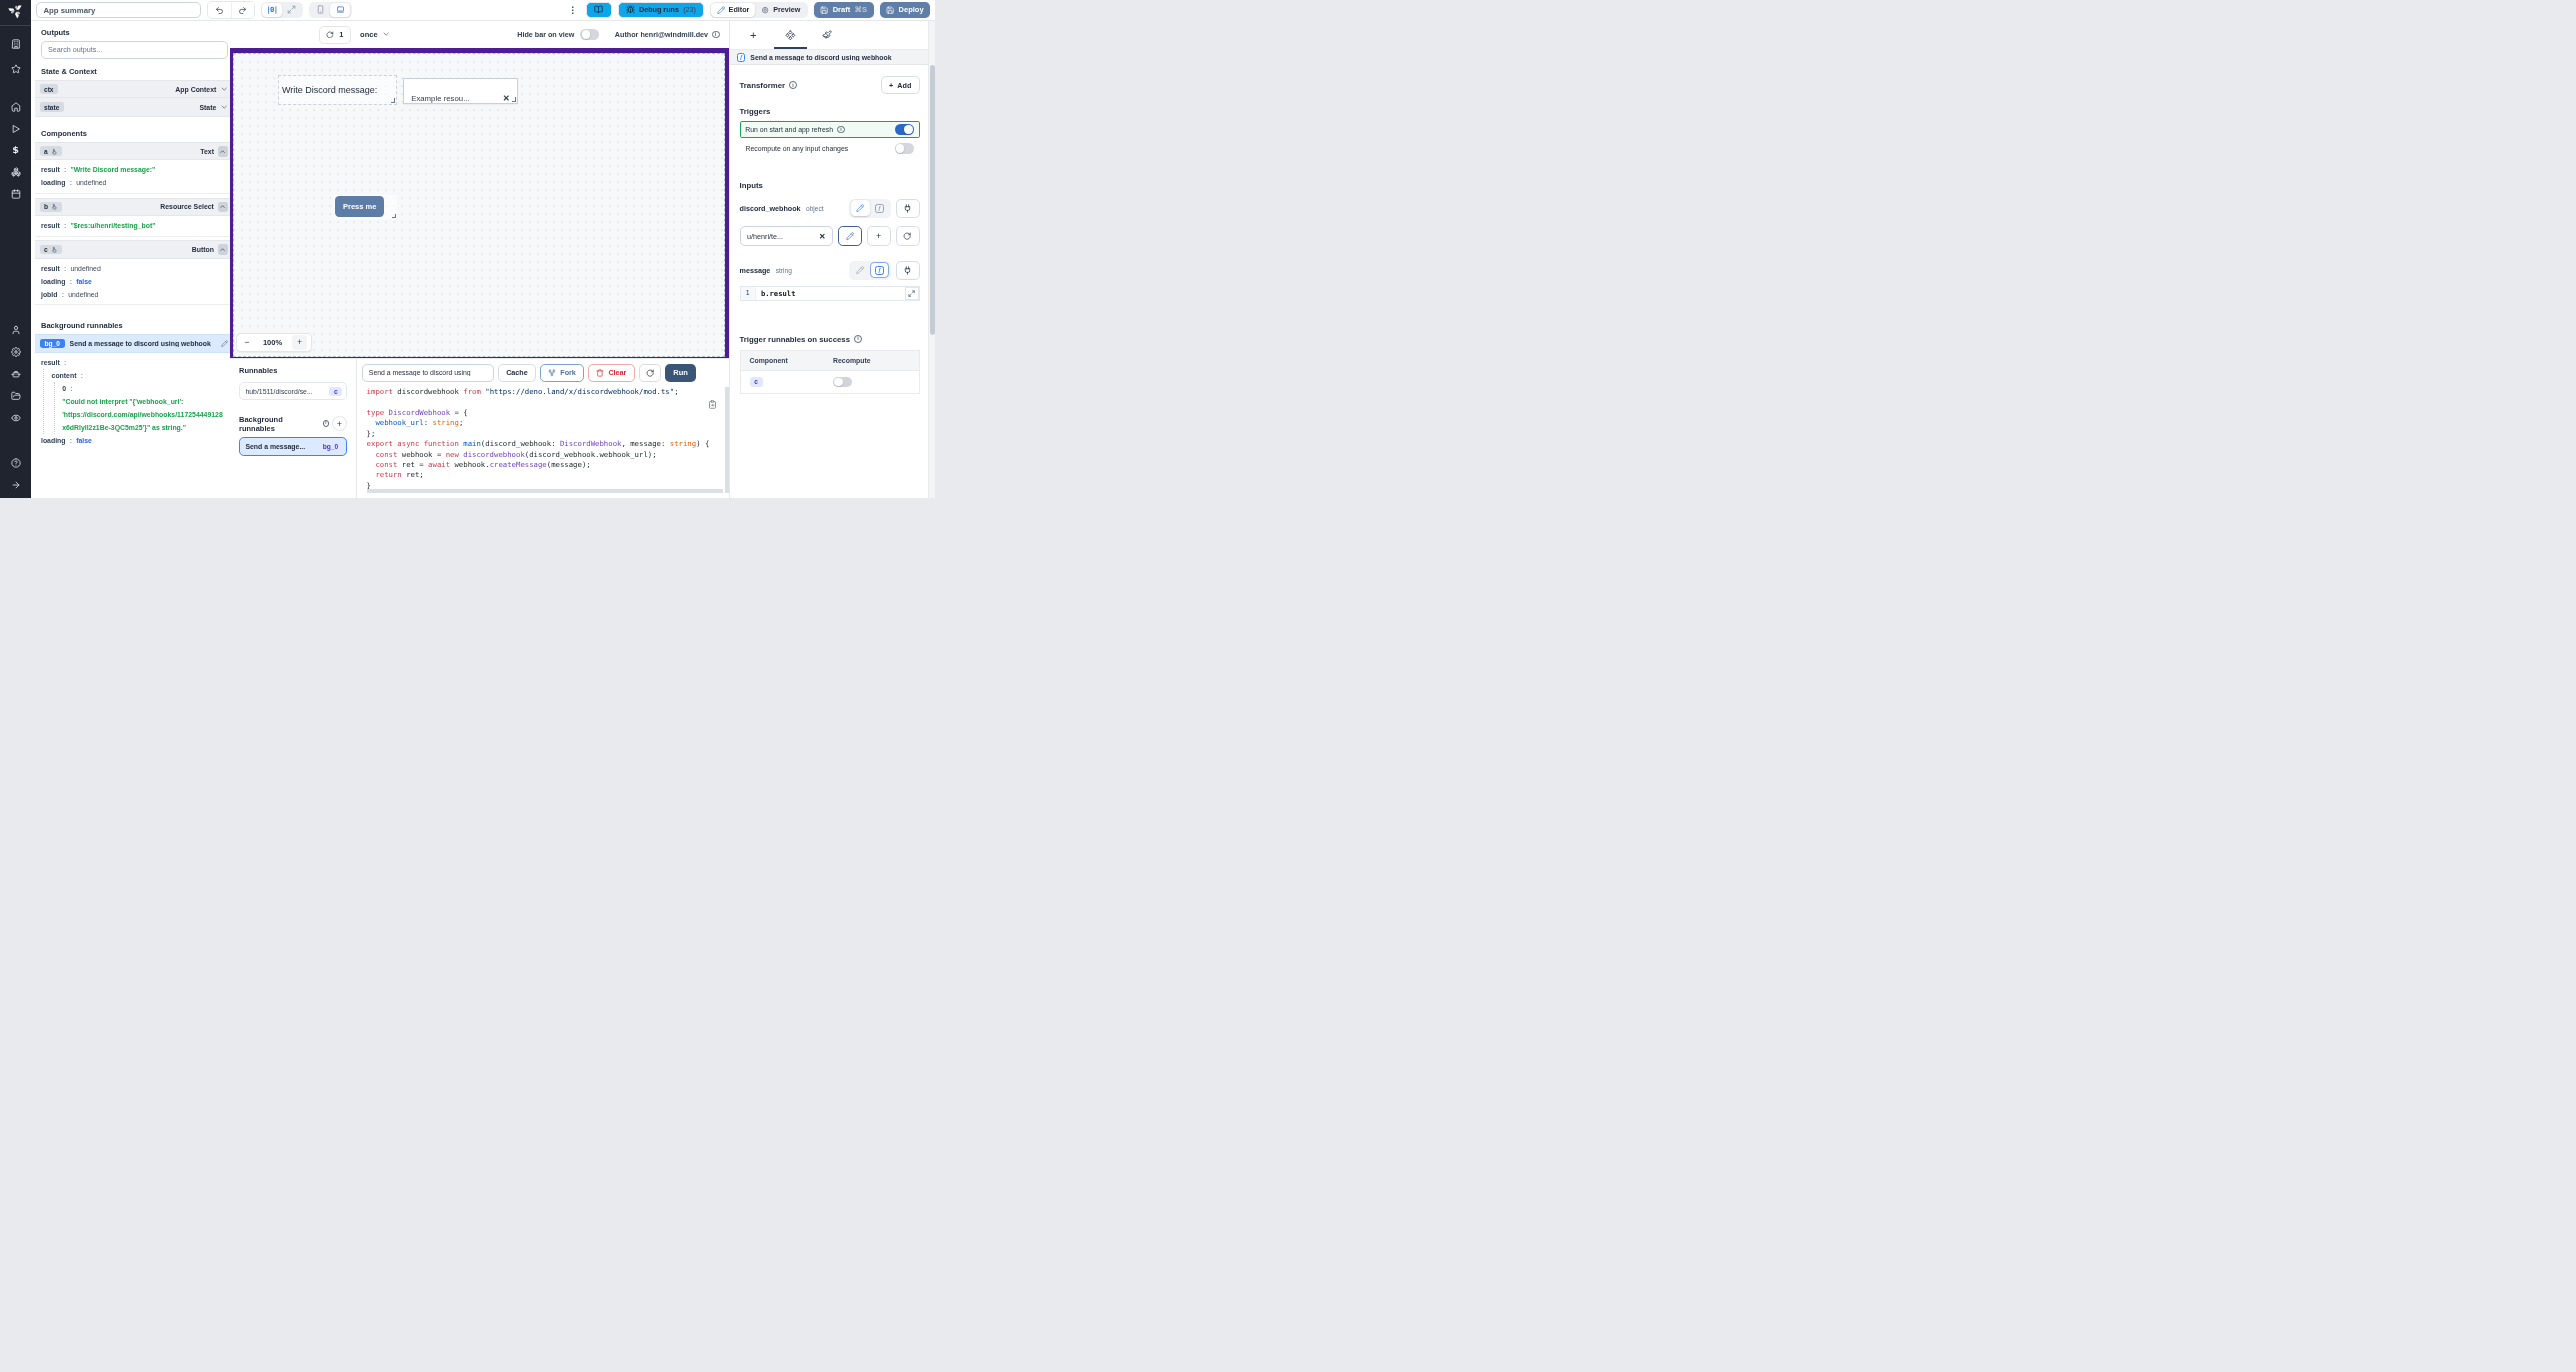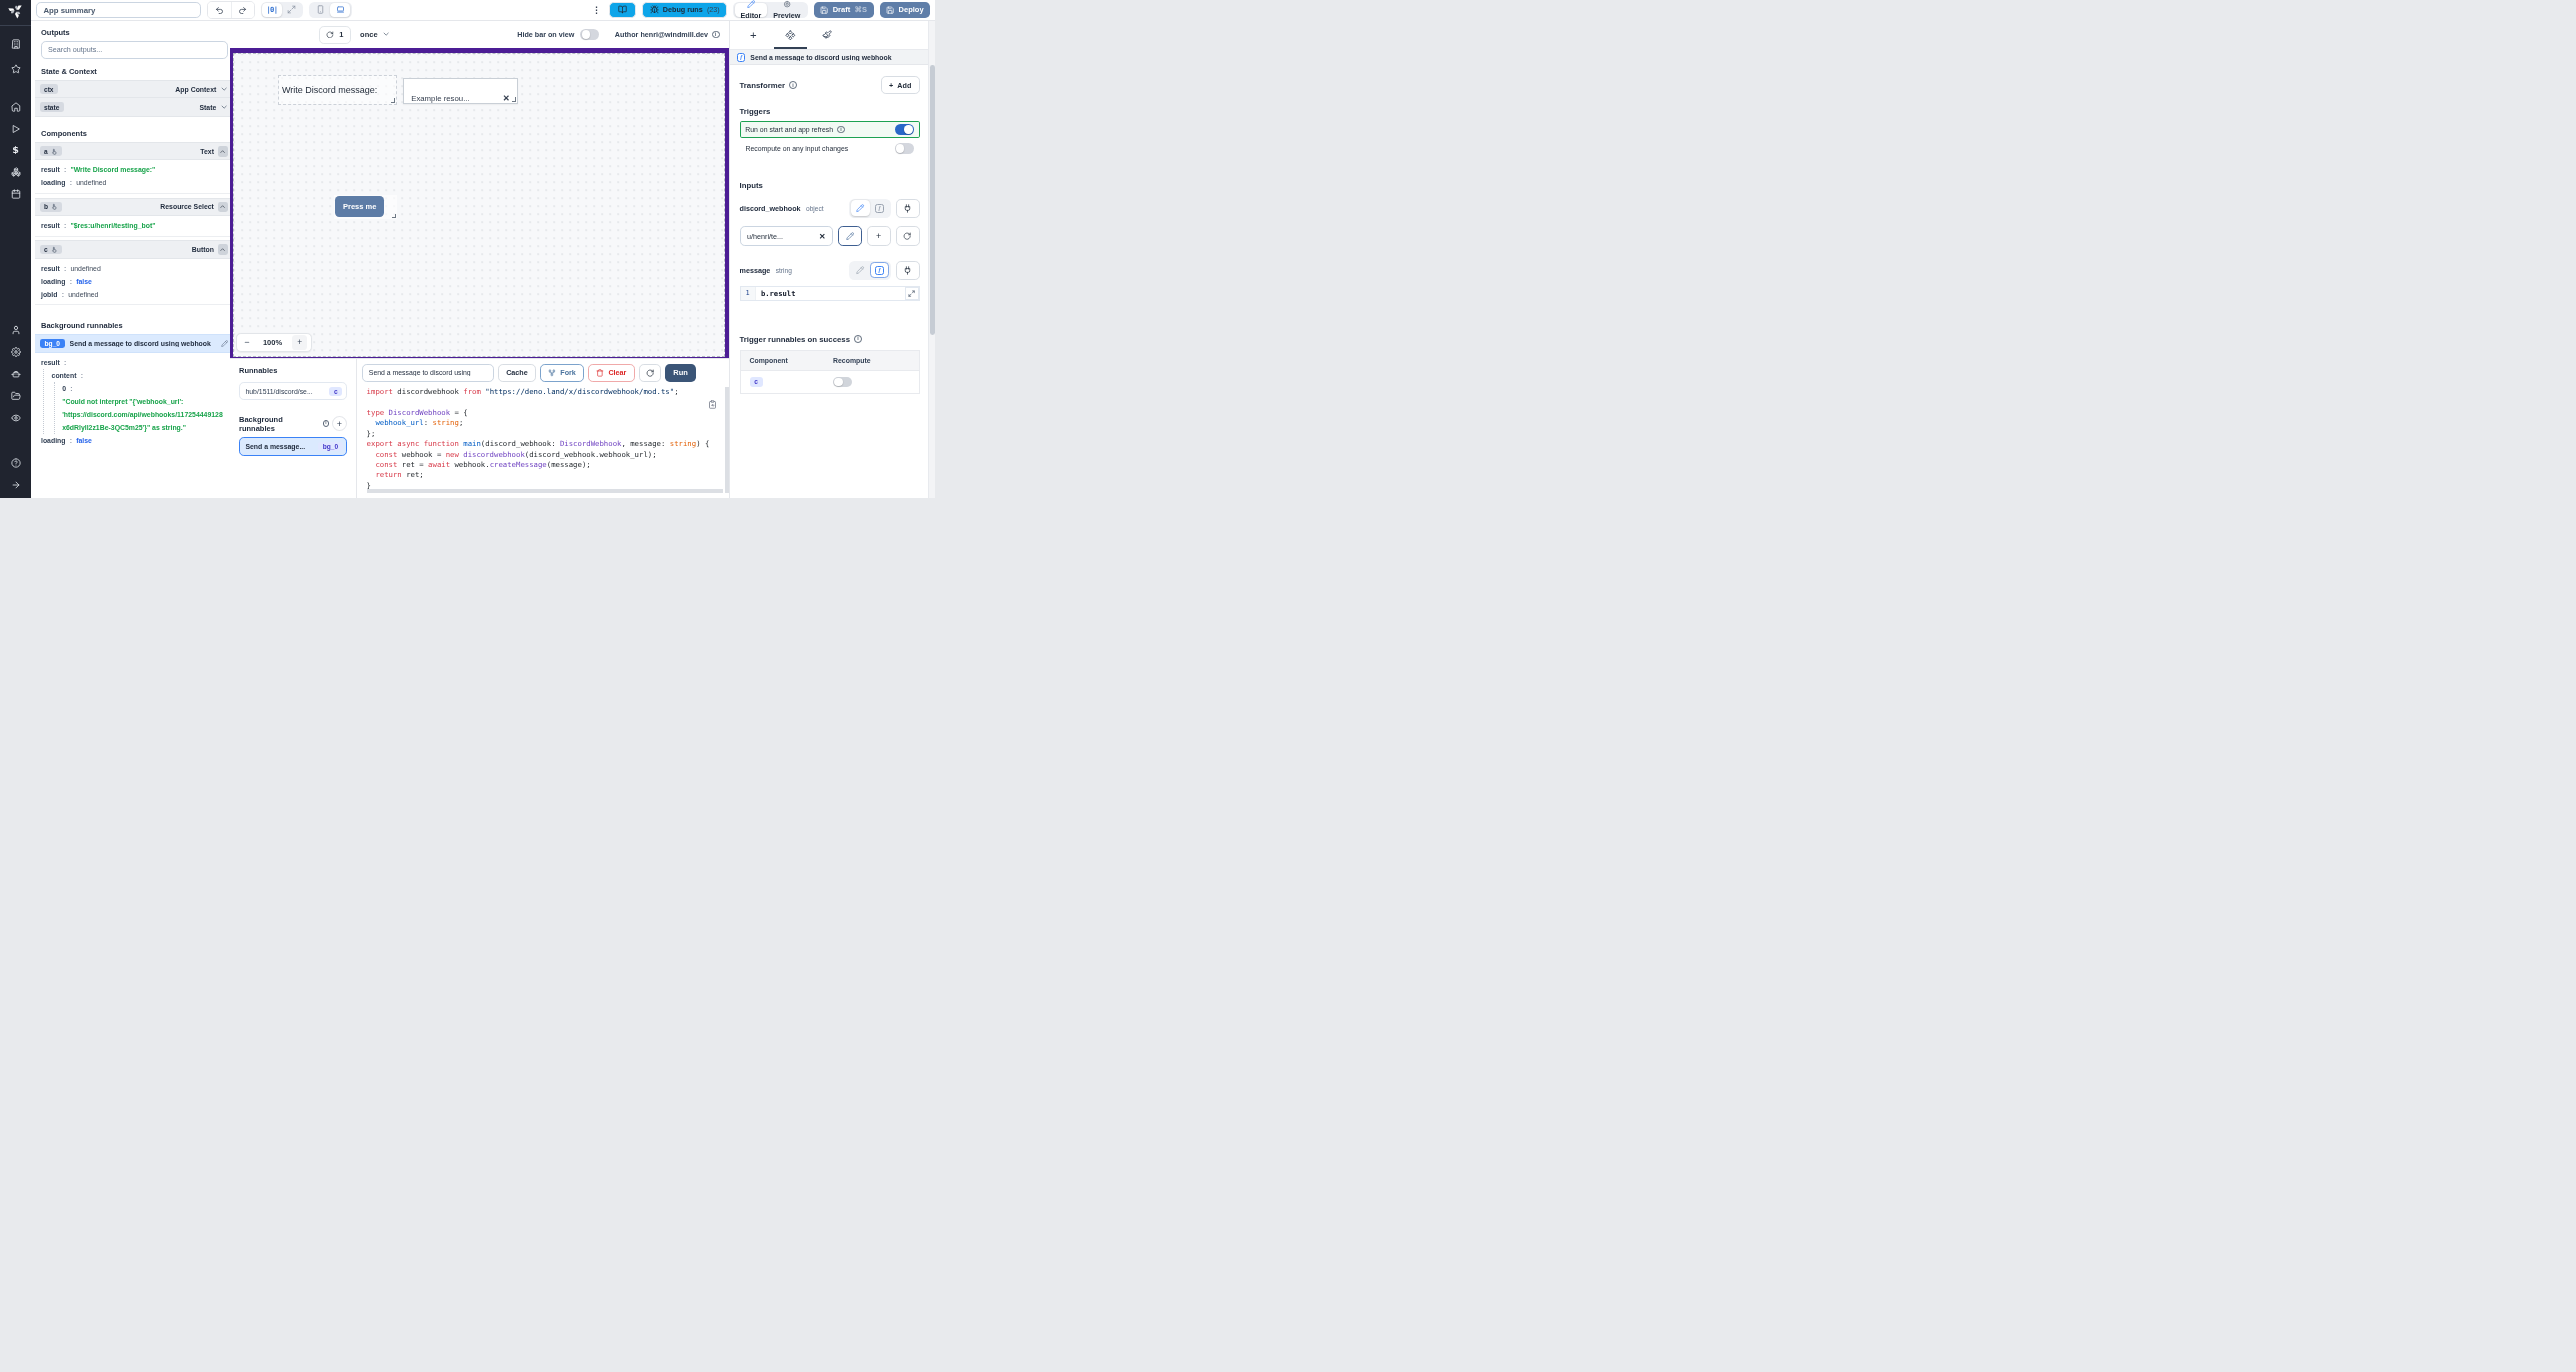--- a/index.html
+++ b/index.html
@@ -42,21 +42,21 @@
   .seg { display:flex; background:#eef0f4; border-radius:5.4px; padding:1.2px; align-items:center; }
   .seg .sitem { height:14.3px; min-width:20px; padding:0 3.6px; display:flex; align-items:center; justify-content:center;
                 border-radius:4.2px; color:#8a93a1; gap:3.6px; }
   .seg .sitem.active { background:#fff; box-shadow:0 0.6px 1.8px rgba(0,0,0,.18); color:#2f6fd0; }
   .centericon { font:700 7.2px "DejaVu Sans Mono",monospace; letter-spacing:-0.6px; }
   .top-right { margin-left:auto; display:flex; align-items:center; gap:6px; }
   .kebab { font-size:9px; font-weight:700; color:#374151; padding:0 2.4px; }
   .wbtn { height:16px; display:flex; align-items:center; gap:4.2px; background:#0ea5e9; border:0.6px solid #e5e7eb;
           border-radius:4.8px; padding:0 6.6px; font:700 7.2px "Liberation Sans",sans-serif; color:#1f2937; }
   .wbtn .cnt { font-weight:400; color:#374151; }
-  .seg .sitem.txt { color:#1f2937; font:700 7.2px "Liberation Sans",sans-serif; min-width:0; padding:0 6px;flex-direction:column;}
+  .seg .sitem.txt { color:#1f2937; font:700 7.2px "Liberation Sans",sans-serif; min-width:0; padding:0 6px;}
   .slatebtn { height:16px; display:flex; align-items:center; gap:4.2px; background:#5f7ea8; border-radius:4.8px;
               padding:0 6.6px; color:#fff; font:700 7.5px "Liberation Sans",sans-serif; }
   .slatebtn .kbd { color:rgba(255,255,255,.55); font-weight:600; }
 
   
   .outputs { position:absolute; left:35px; top:21px; width:199px; bottom:0; background:#fff;
              border-right:0.6px solid #e5e7eb; overflow:hidden; font-size:6.9px; }
   .sec-title { font-size:7.5px; font-weight:700; color:#1e293b; margin:7.8px 6px 4.2px; }
   .search { margin:0 6px; height:18px; border:0.6px solid #cbd5e1; border-radius:4.8px; width:187px;
             padding:0 6px; font:400 7.2px "Liberation Sans",sans-serif; color:#334155; outline:none;}

